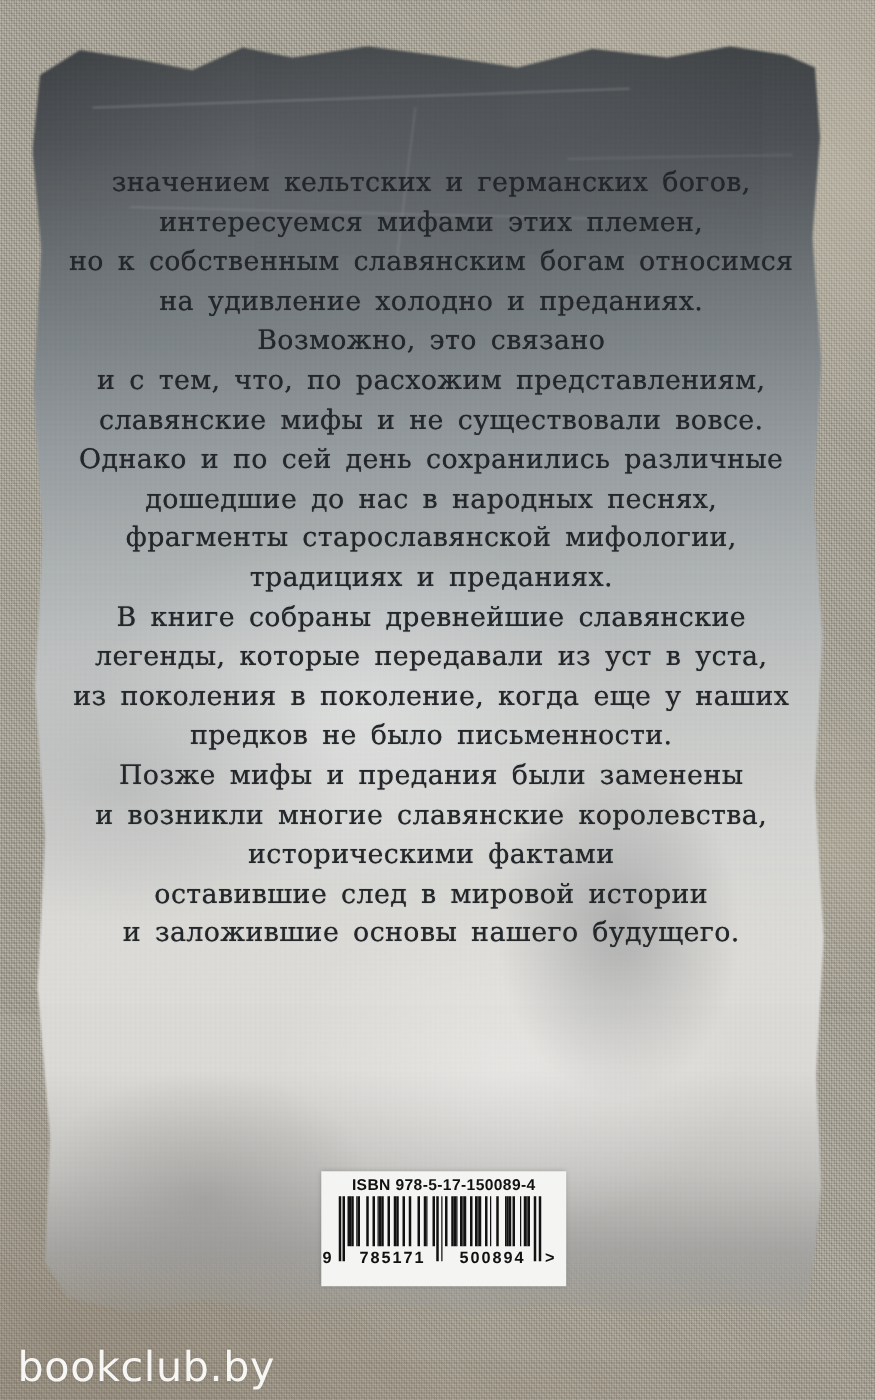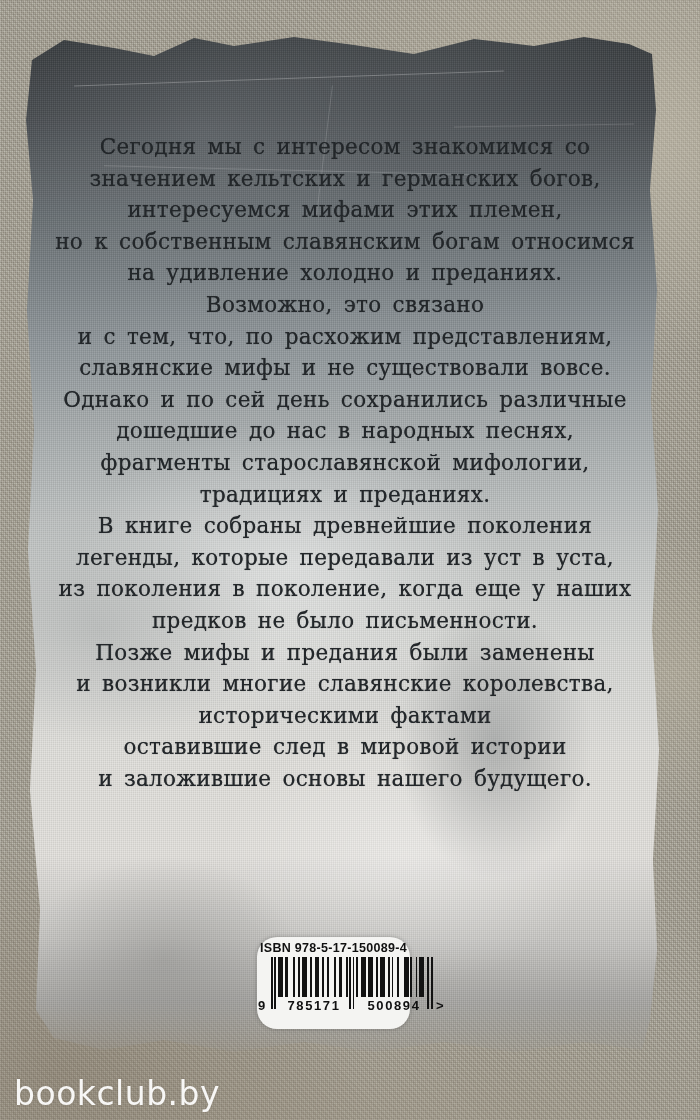--- a/index.html
+++ b/index.html
@@ -42,24 +42,23 @@
 
   .blurb{
     position:absolute;left:20px;right:30px;top:131px;text-align:center;
     color:#23272a;font-size:21.5px;line-height:31.6px;
     letter-spacing:0.3px;word-spacing:4px;
     text-shadow:0 0 0.7px rgba(32,36,40,0.75);
   }
   .blurb-line{white-space:nowrap;}
 
   .barcode-box{
-    position:absolute;left:257px;top:937px;width:153px;height:92px;
+    position:absolute;left:257px;top:937px;width:196px;height:92px;
     background:#f4f4f2;box-shadow:0 0 4px rgba(0,0,0,0.25);
     font-family:"Liberation Sans", sans-serif;
-    border-radius:20px;
   }
   .isbn{margin-top:4px;text-align:center;font-size:12.5px;font-weight:bold;color:#111;letter-spacing:0.3px;}
   .bars-wrap{position:relative;width:162px;height:58px;margin:2px 0 0 14px;}
   .bar{position:absolute;top:0;width:1.8px;background:#121212;height:40px;}
   .bar.guard{height:52px;}
   .ean-digits{position:absolute;top:41px;left:0;width:162px;height:16px;font-size:13px;font-weight:bold;color:#111;}
   .ean-digits span{position:absolute;top:0;}
   .d-first{left:-13px;}
   .d-g1{left:6px;width:74px;text-align:center;letter-spacing:1.6px;}
   .d-g2{left:86px;width:74px;text-align:center;letter-spacing:1.6px;}
@@ -80,33 +79,32 @@
   <div class="panel-blur">
     <div class="panel">
       <div class="scratch s1"></div>
       <div class="scratch s2"></div>
       <div class="scratch s3"></div>
       <div class="scratch s4"></div>
     </div>
   </div>
 
   <div class="blurb">
-      <div class="blurb-line">Сегодня мы с интересом знакомимся со</div>
       <div class="blurb-line">значением кельтских и германских богов,</div>
       <div class="blurb-line">интересуемся мифами этих племен,</div>
       <div class="blurb-line">но к собственным славянским богам относимся</div>
       <div class="blurb-line">на удивление холодно и преданиях.</div>
       <div class="blurb-line">Возможно, это связано</div>
       <div class="blurb-line">и с тем, что, по расхожим представлениям,</div>
       <div class="blurb-line">славянские мифы и не существовали вовсе.</div>
       <div class="blurb-line">Однако и по сей день сохранились различные</div>
       <div class="blurb-line">дошедшие до нас в народных песнях,</div>
       <div class="blurb-line">фрагменты старославянской мифологии,</div>
       <div class="blurb-line">традициях и преданиях.</div>
-      <div class="blurb-line">В книге собраны древнейшие поколения</div>
+      <div class="blurb-line">В книге собраны древнейшие славянские</div>
       <div class="blurb-line">легенды, которые передавали из уст в уста,</div>
       <div class="blurb-line">из поколения в поколение, когда еще у наших</div>
       <div class="blurb-line">предков не было письменности.</div>
       <div class="blurb-line">Позже мифы и предания были заменены</div>
       <div class="blurb-line">и возникли многие славянские королевства,</div>
       <div class="blurb-line">историческими фактами</div>
       <div class="blurb-line">оставившие след в мировой истории</div>
       <div class="blurb-line">и заложившие основы нашего будущего.</div>
     </div>
 

